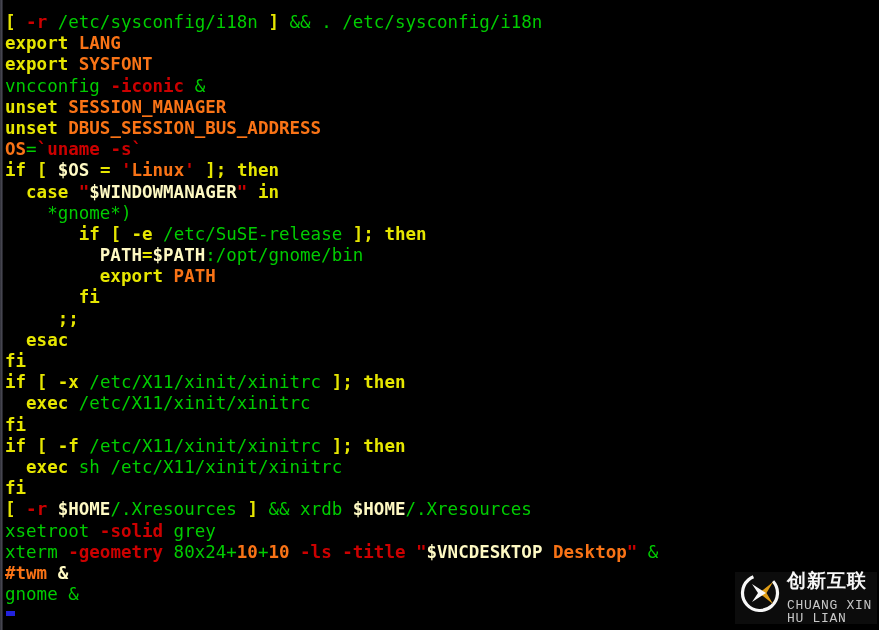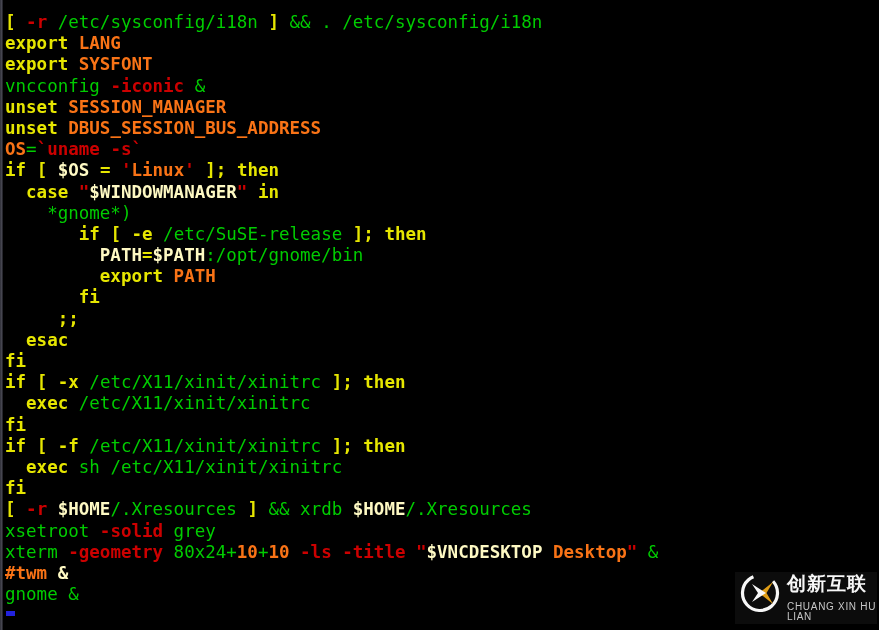--- a/index.html
+++ b/index.html
@@ -86,22 +86,22 @@
   }
   #wm-cn {
     color: #ffffff;
     font-family: "DejaVu Sans", "Liberation Sans", sans-serif;
     font-size: 19px;
     font-weight: bold;
     letter-spacing: 1px;
   }
   #wm-en {
     color: #cfcfcf;
-    font-family: Liberation Sans, sans-serif;
-    font-size: 10px;
+    font-family: Liberation Mono, monospace;
+    font-size: 13px;
     letter-spacing: 0.7px;
     margin-top: 9px;
   }
 </style>
 </head>
 <body>
 
 <div id="screen">
 
   <div id="left-gutter"></div>

